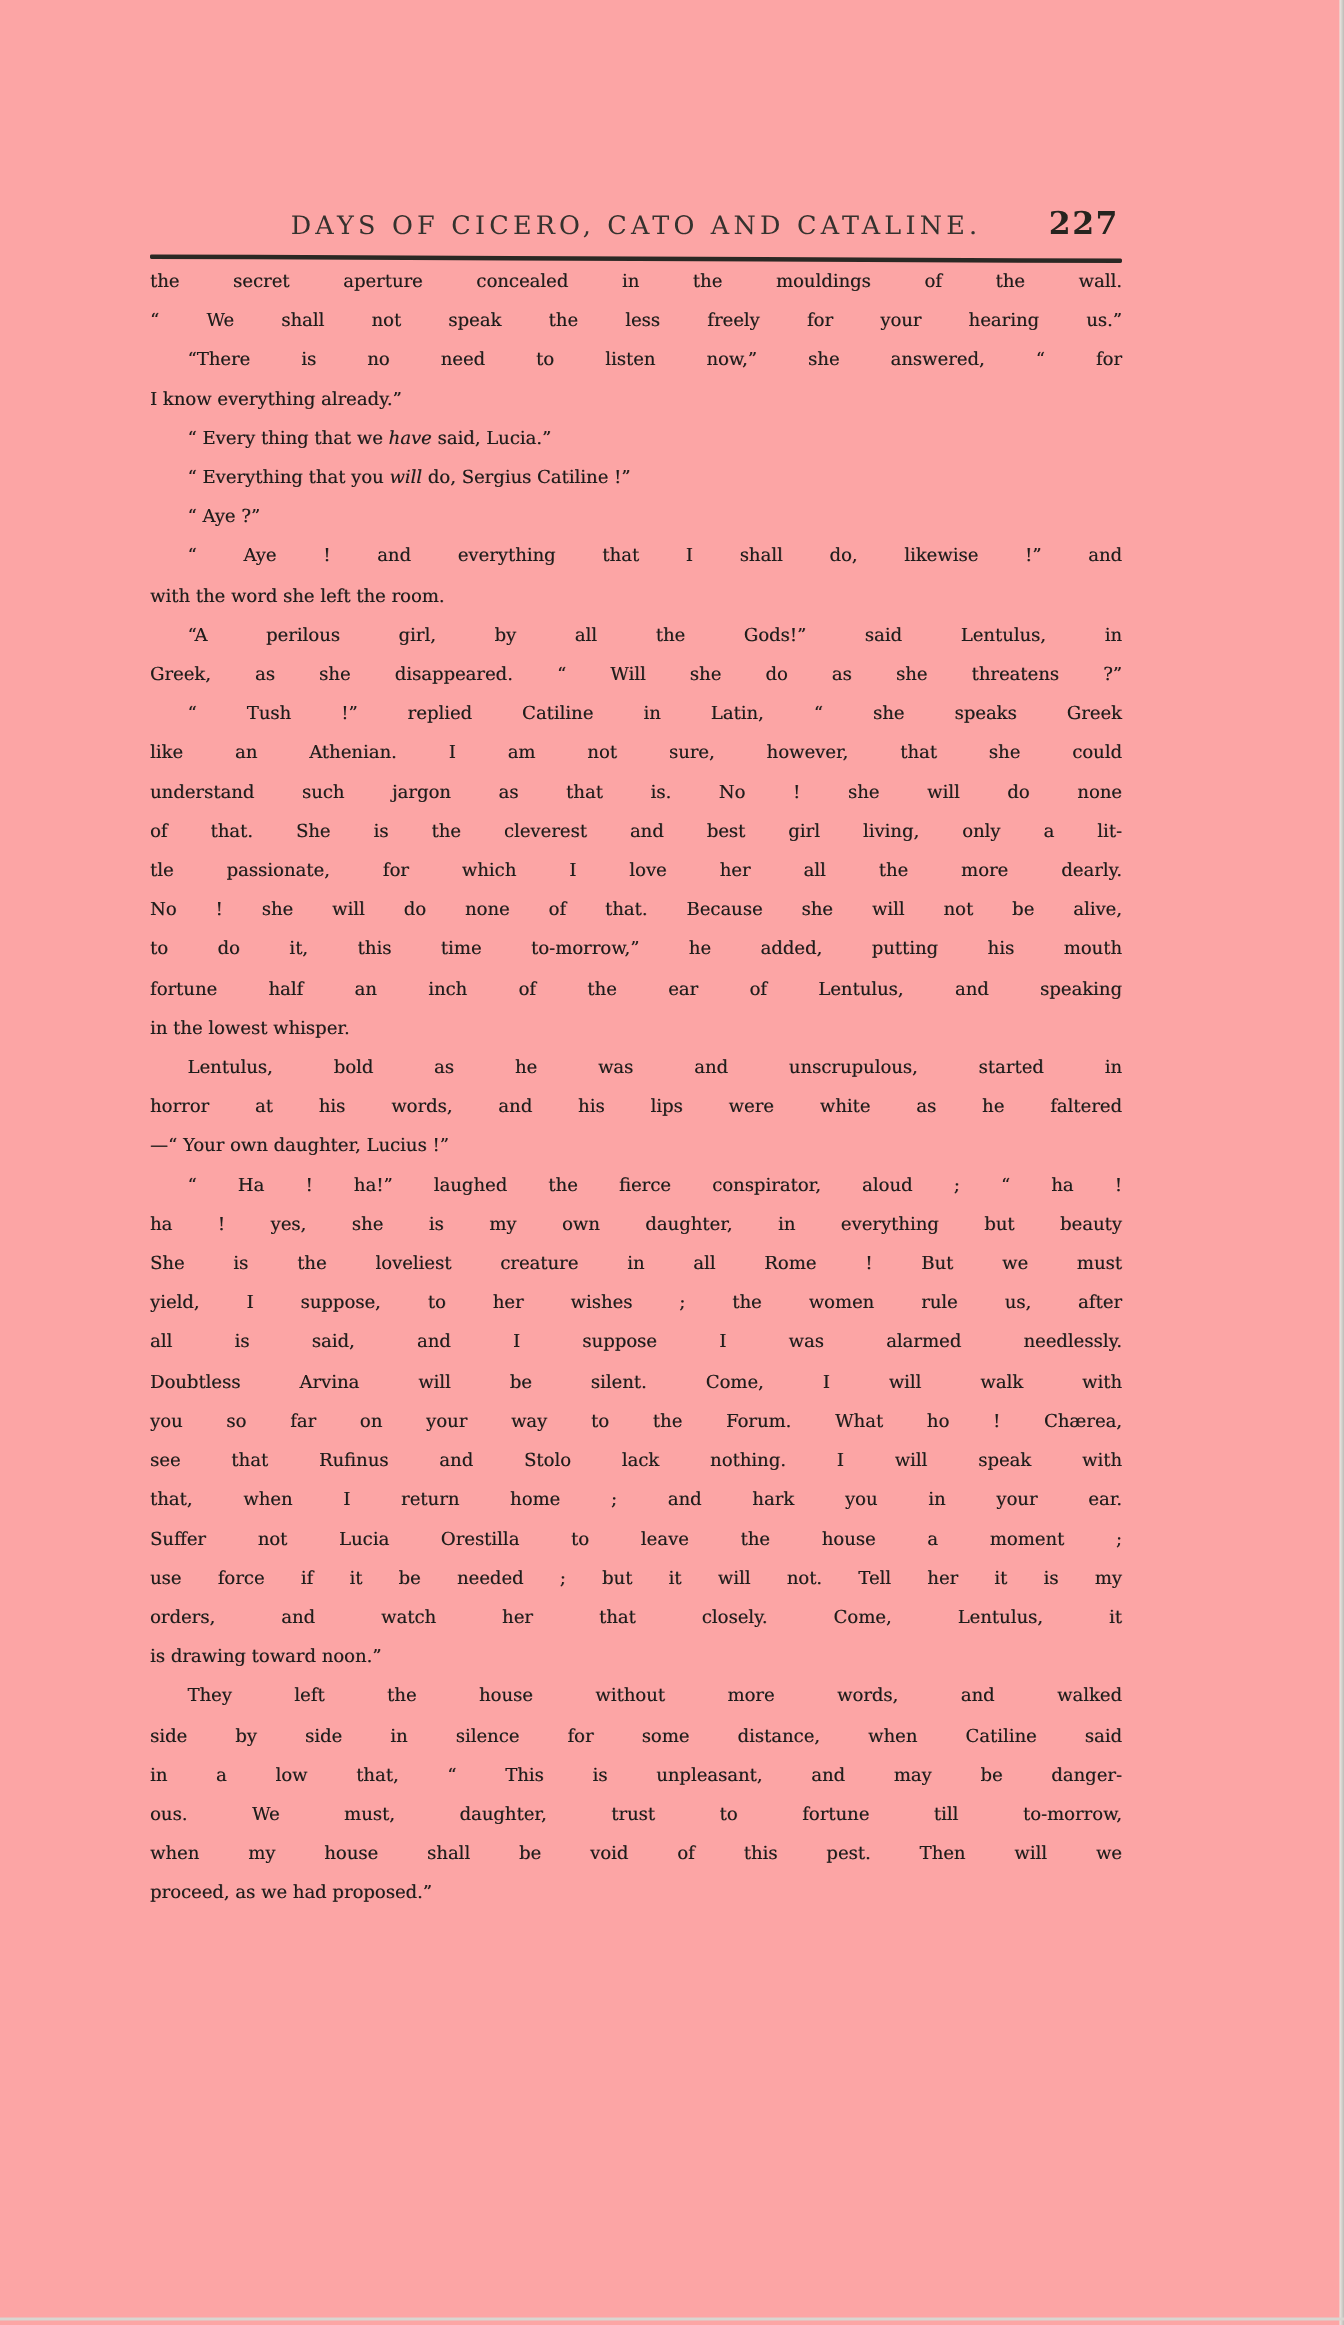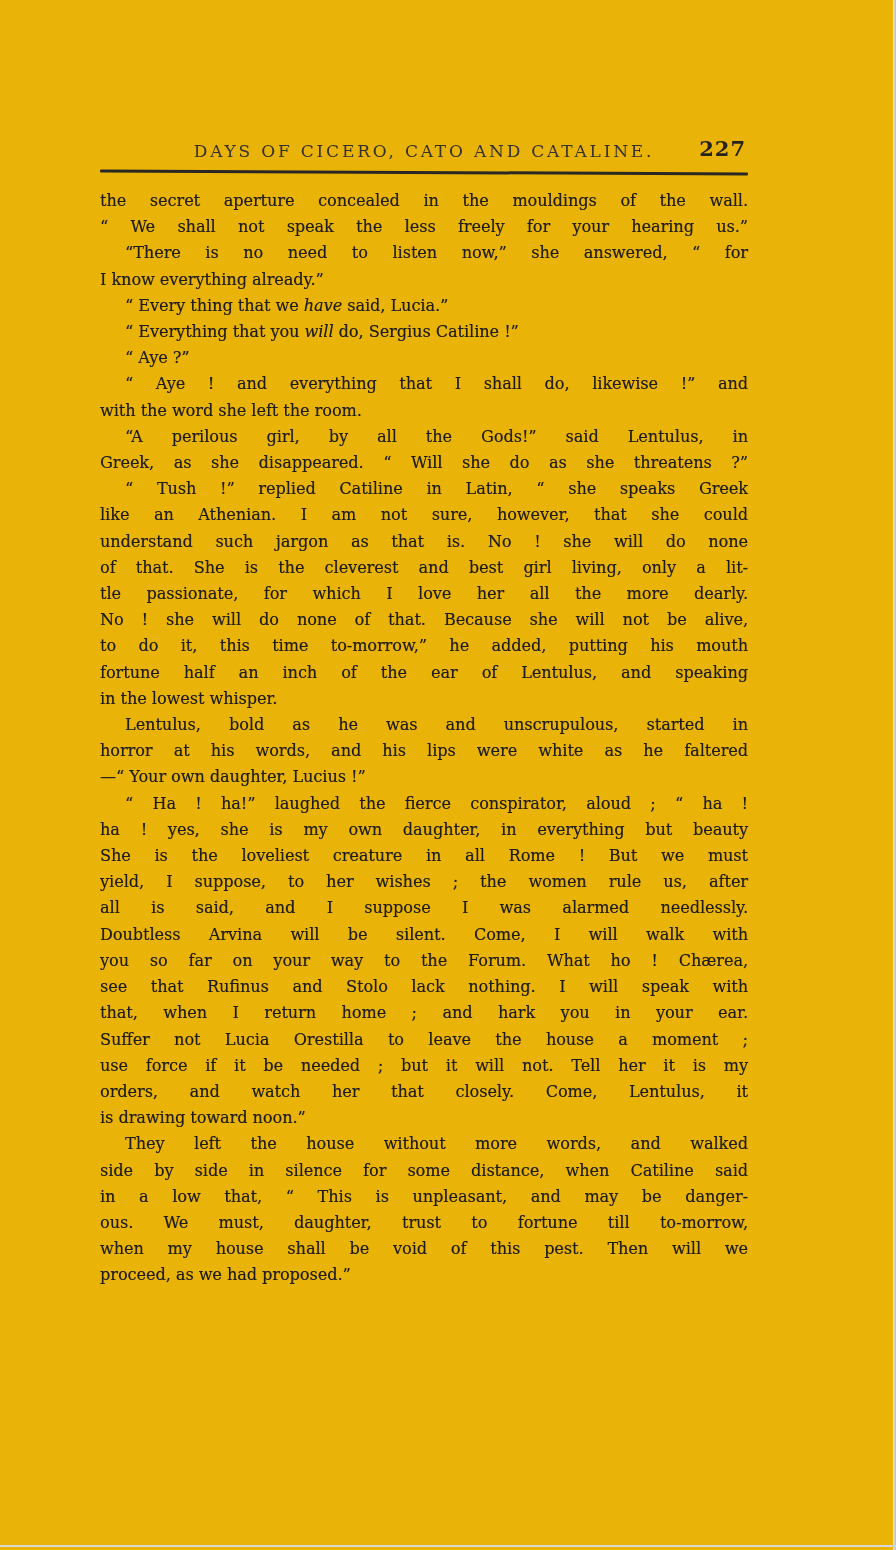--- a/index.html
+++ b/index.html
@@ -33,39 +33,38 @@
   }
   .page-number {
     position: absolute; right: 2px; top: -3px;
     font-size: 21px; font-weight: bold; letter-spacing: 1px; color: #26241f;
   }
   .rule {
     margin-top: 6px; height: 3px; background: #2a2824;
     transform: rotate(0.25deg); border-radius: 1px;
   }
   .body-text {
-    margin-top: 14px;
-    font-size: 16px; line-height: 26.2px; color: #1d1c1a;
+    font-size: 12px; line-height: 26.2px; color: #1d1c1a;
     text-shadow: 0.3px 0 0 rgba(29,28,26,0.5);
   }
   .para { margin: 0; }
   .line {
     text-align: justify;
     text-align-last: justify;
     text-justify: inter-word;
     white-space: nowrap0; 
   }
   .line.last { text-align-last: left; }
   .para.jlast .line.last { text-align-last: justify; }
   .para.indent .line:first-child { text-indent: 25px; }
 </style>
 </head>
 <body>
 
-<div class="paper" style="background: #eab308;">
+<div class="paper" style="background: #fca5a5;">
   <div class="edge-right"></div>
   <div class="edge-bottom"></div>
 
   <div class="content">
     <div class="header">
       <span class="running-title">DAYS OF CICERO, CATO AND CATALINE.</span>
       <span class="page-number">227</span>
     </div>
     <div class="rule"></div>
     <div class="body-text" style="color: rgb(29, 28, 26);">

